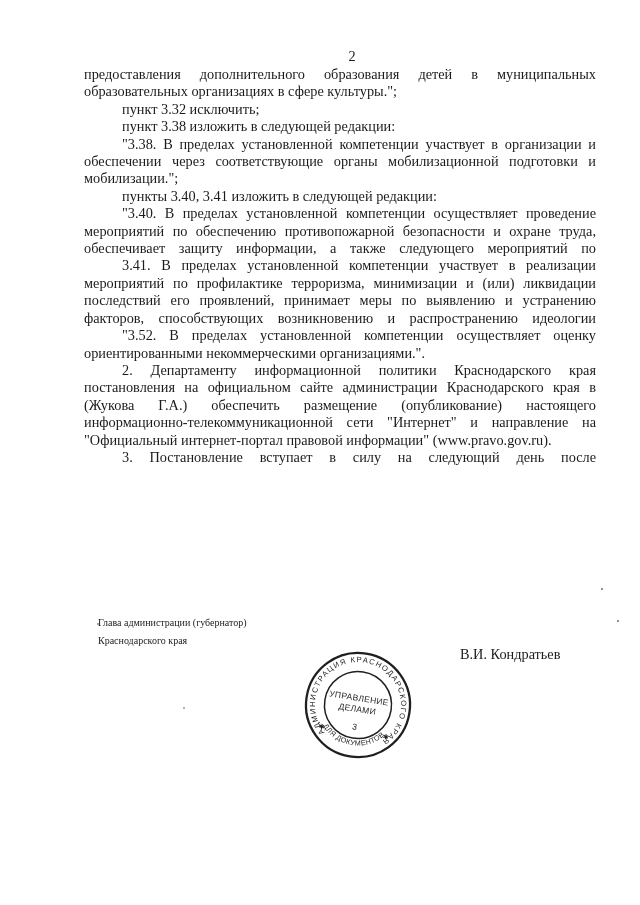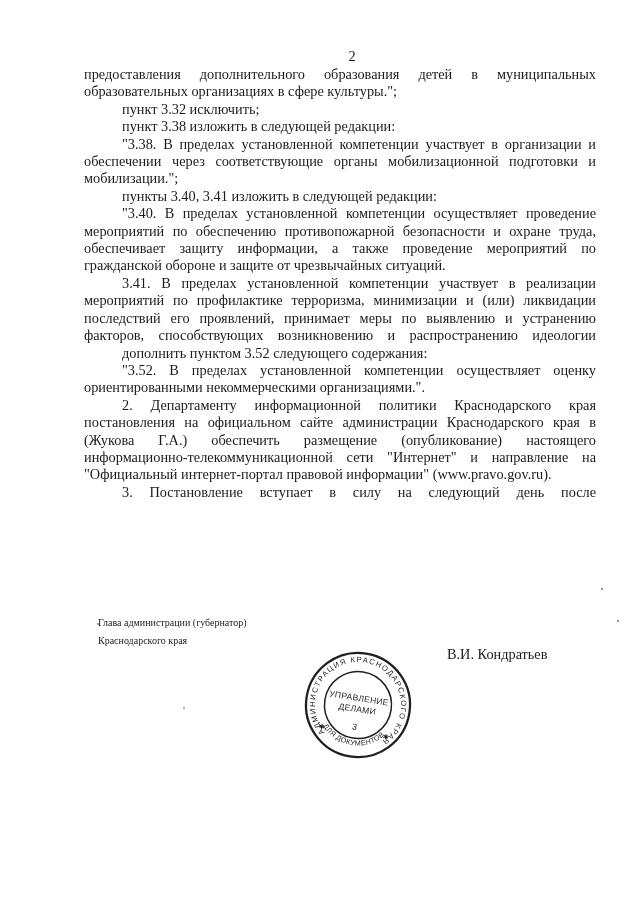--- a/index.html
+++ b/index.html
@@ -8,21 +8,21 @@
         font-family:"Liberation Serif","DejaVu Serif",serif;color:#1b1b1b;}
   .pagenum{position:absolute;top:48px;left:96px;width:512px;text-align:center;
         font-size:14.3px;line-height:17px;}
   .body-text{position:absolute;top:66px;left:84px;width:512px;
         font-size:14.3px;line-height:17.4px;}
   .ln{min-height:17.4px;white-space:normal;}
   .j{text-align:justify;text-align-last:justify;}
   .ind{text-indent:38px;}
   .sig-left{position:absolute;top:614px;left:98px;width:260px;
         font-size:10px;line-height:18.2px;}
-  .sig-name{position:absolute;top:646px;left:447px;font-size:14.3px;text-align:right;}
+  .sig-name{position:absolute;top:646px;left:460px;font-size:14.3px;text-align:right;}
   .stamp{position:absolute;left:302px;top:649px;width:112px;height:112px;}
   .stamp svg{display:block;}
   .speck{position:absolute;background:#6e6e6e;border-radius:50%;}
   .sp1{left:601px;top:588px;width:2px;height:2px;}
   .sp2{left:617px;top:620px;width:2px;height:2px;}
   .sp3{left:97px;top:623px;width:2px;height:2px;background:#8a8a8a;}
   .sp4{left:183px;top:707px;width:2px;height:2px;background:#9a9a9a;}
 </style>
 </head>
 <body>
@@ -35,27 +35,25 @@
     <div class="ln j">предоставления дополнительного образования детей в муниципальных</div>
     <div class="ln">образовательных организациях в сфере культуры.";</div>
     <div class="ln ind">пункт 3.32 исключить;</div>
     <div class="ln ind">пункт 3.38 изложить в следующей редакции:</div>
     <div class="ln ind j">"3.38. В пределах установленной компетенции участвует в организации и</div>
     <div class="ln j">обеспечении через соответствующие органы мобилизационной подготовки и</div>
     <div class="ln">мобилизации.";</div>
     <div class="ln ind">пункты 3.40, 3.41 изложить в следующей редакции:</div>
     <div class="ln ind j">"3.40. В пределах установленной компетенции осуществляет проведение</div>
     <div class="ln j">мероприятий по обеспечению противопожарной безопасности и охране труда,</div>
-    <div class="ln j">обеспечивает защиту информации, а также проведение мероприятий по</div>
-    <div class="ln">гражданской обороне и защите от чрезвычайных ситуаций.</div>
+    <div class="ln j">обеспечивает защиту информации, а также следующего мероприятий по</div>
     <div class="ln ind j">3.41. В пределах установленной компетенции участвует в реализации</div>
     <div class="ln j">мероприятий по профилактике терроризма, минимизации и (или) ликвидации</div>
     <div class="ln j">последствий его проявлений, принимает меры по выявлению и устранению</div>
     <div class="ln j">факторов, способствующих возникновению и распространению идеологии</div>
-    <div class="ln ind">дополнить пунктом 3.52 следующего содержания:</div>
     <div class="ln ind j">"3.52. В пределах установленной компетенции осуществляет оценку</div>
     <div class="ln">ориентированными некоммерческими организациями.".</div>
     <div class="ln ind j">2. Департаменту информационной политики Краснодарского края</div>
     <div class="ln j">постановления на официальном сайте администрации Краснодарского края в</div>
     <div class="ln j">(Жукова Г.А.) обеспечить размещение (опубликование) настоящего</div>
     <div class="ln j">информационно-телекоммуникационной сети "Интернет" и направление на</div>
     <div class="ln">"Официальный интернет-портал правовой информации" (www.pravo.gov.ru).</div>
     <div class="ln ind j">3. Постановление вступает в силу на следующий день после</div>
   </div>
 

